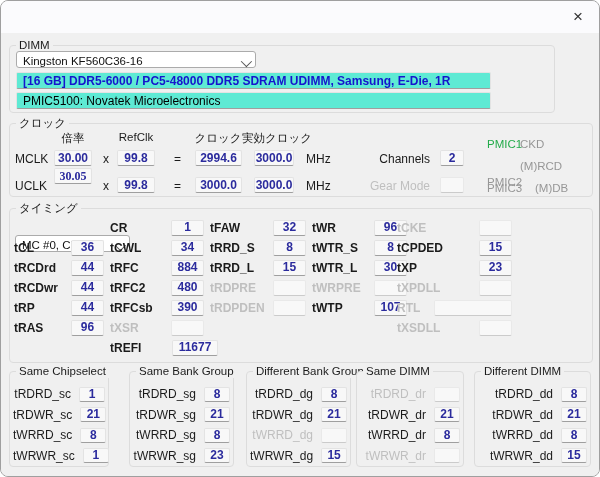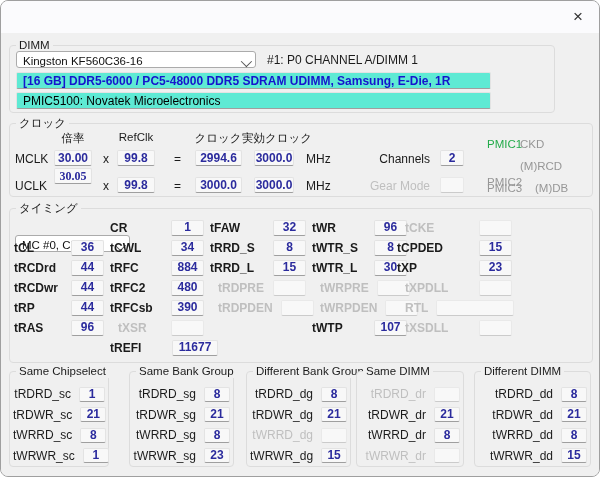--- a/index.html
+++ b/index.html
@@ -25,21 +25,21 @@
   .crow-el{position:absolute;font-size:12px;}
   .cfield{position:absolute;height:16px;line-height:14px;}
   .green{color:#23ab4a;}
   .gray{color:#969696;}
   .pmic-name{position:absolute;left:477px;font-size:11.5px;}
   .pmic-val{position:absolute;left:510px;font-size:11.5px;}
   
   .tcol{position:absolute;top:9px;}
   .tcell{display:flex;align-items:center;height:20px;}
   .tlabel{flex:1;text-align:left;margin-right:8px;font-size:12px;color:#1b1b1b;white-space:nowrap;font-weight:bold;}
-  .tlabel.dis{color:#bfbfbf;margin-left:8px;}
+  .tlabel.dis{color:#bfbfbf;}
   .tfield{flex:none;width:33px;height:16px;}
   .f-refi{width:46px !important;margin-right:-14px;}
   .f-rtl{width:78px !important;}
   
   .brows{padding-top:12px;}
   .brow{display:flex;align-items:center;height:20.5px;padding:0 3px;}
   .blabel{flex:1;text-align:right;margin-right:8px;font-size:12px;color:#1b1b1b;white-space:nowrap;}
   .blabel.dis{color:#bfbfbf;}
   .bfield{flex:none;width:26px;height:15px;}
 </style>
@@ -54,21 +54,20 @@
   </div>
 
   <div class="body">
 
     <div class="gbox" style="left:8px;top:12px;width:546px;height:68px;">
       <span class="gb-label">DIMM</span>
       <div class="dropdown" style="left:6px;top:5px;width:240px;height:17px;">
         <span class="txt">Kingston KF560C36-16</span>
         <span class="chev"></span>
       </div>
-      <span class="lbl abs" style="left:257px;top:7px;">#1: P0 CHANNEL A/DIMM 1</span>
       <div class="infobar blue" style="left:6px;top:26px;width:475px;height:17px;">[16 GB] DDR5-6000 / PC5-48000 DDR5 SDRAM UDIMM, Samsung, E-Die, 1R</div>
       <div class="infobar" style="left:6px;top:46px;width:475px;height:17px;">PMIC5100: Novatek Microelectronics</div>
     </div>
 
     <div class="gbox" style="left:8px;top:90px;width:584px;height:74px;">
       <span class="gb-label">クロック</span>
       <span class="chead" style="left:36px;width:54px;">倍率</span>
       <span class="chead" style="left:99px;width:54px;">RefClk</span>
       <span class="chead" style="left:177px;width:62px;">クロック</span>
       <span class="chead" style="left:232px;width:64px;">実効クロック</span>
@@ -198,24 +197,20 @@
           </div>
           <div class="tcell">
             <span class="tlabel">tWTR_L</span>
             <span class="tfield field">30</span>
           </div>
           <div class="tcell">
             <span class="tlabel dis">tWRPRE</span>
             <span class="tfield field dis"></span>
           </div>
           <div class="tcell">
-            <span class="tlabel dis">tWRPDEN</span>
-            <span class="tfield field dis"></span>
-          </div>
-          <div class="tcell">
             <span class="tlabel">tWTP</span>
             <span class="tfield field">107</span>
           </div>
           <div class="tcell"></div>
         </div>
       <div class="tcol" style="left:387px;width:115px;">
           <div class="tcell">
             <span class="tlabel dis">tCKE</span>
             <span class="tfield field dis"></span>
           </div>

